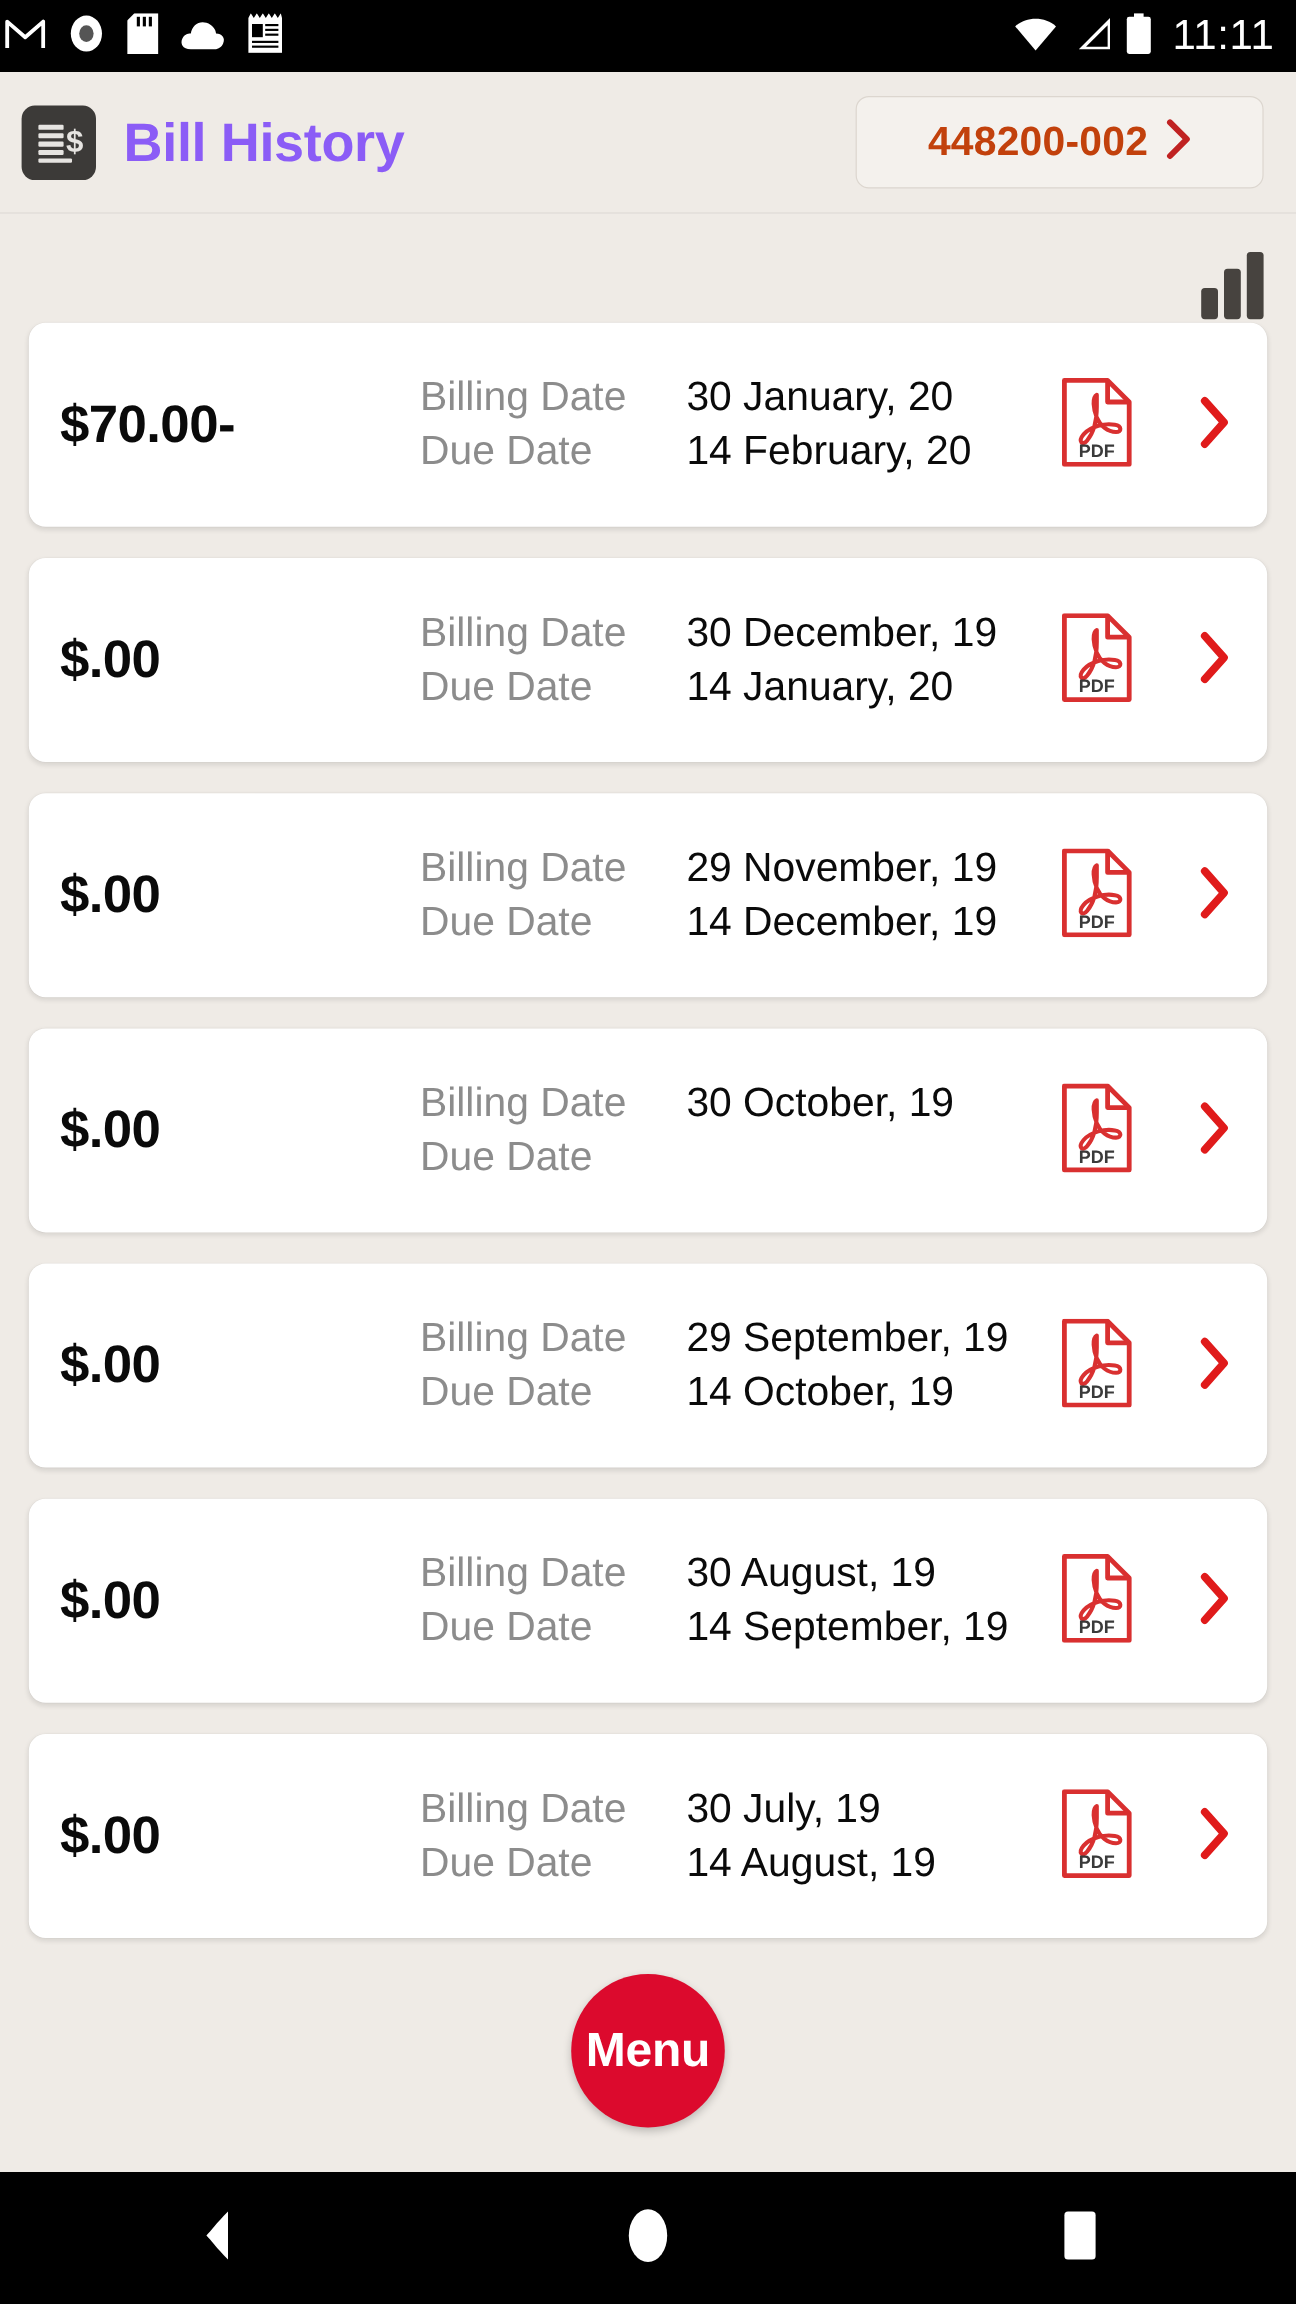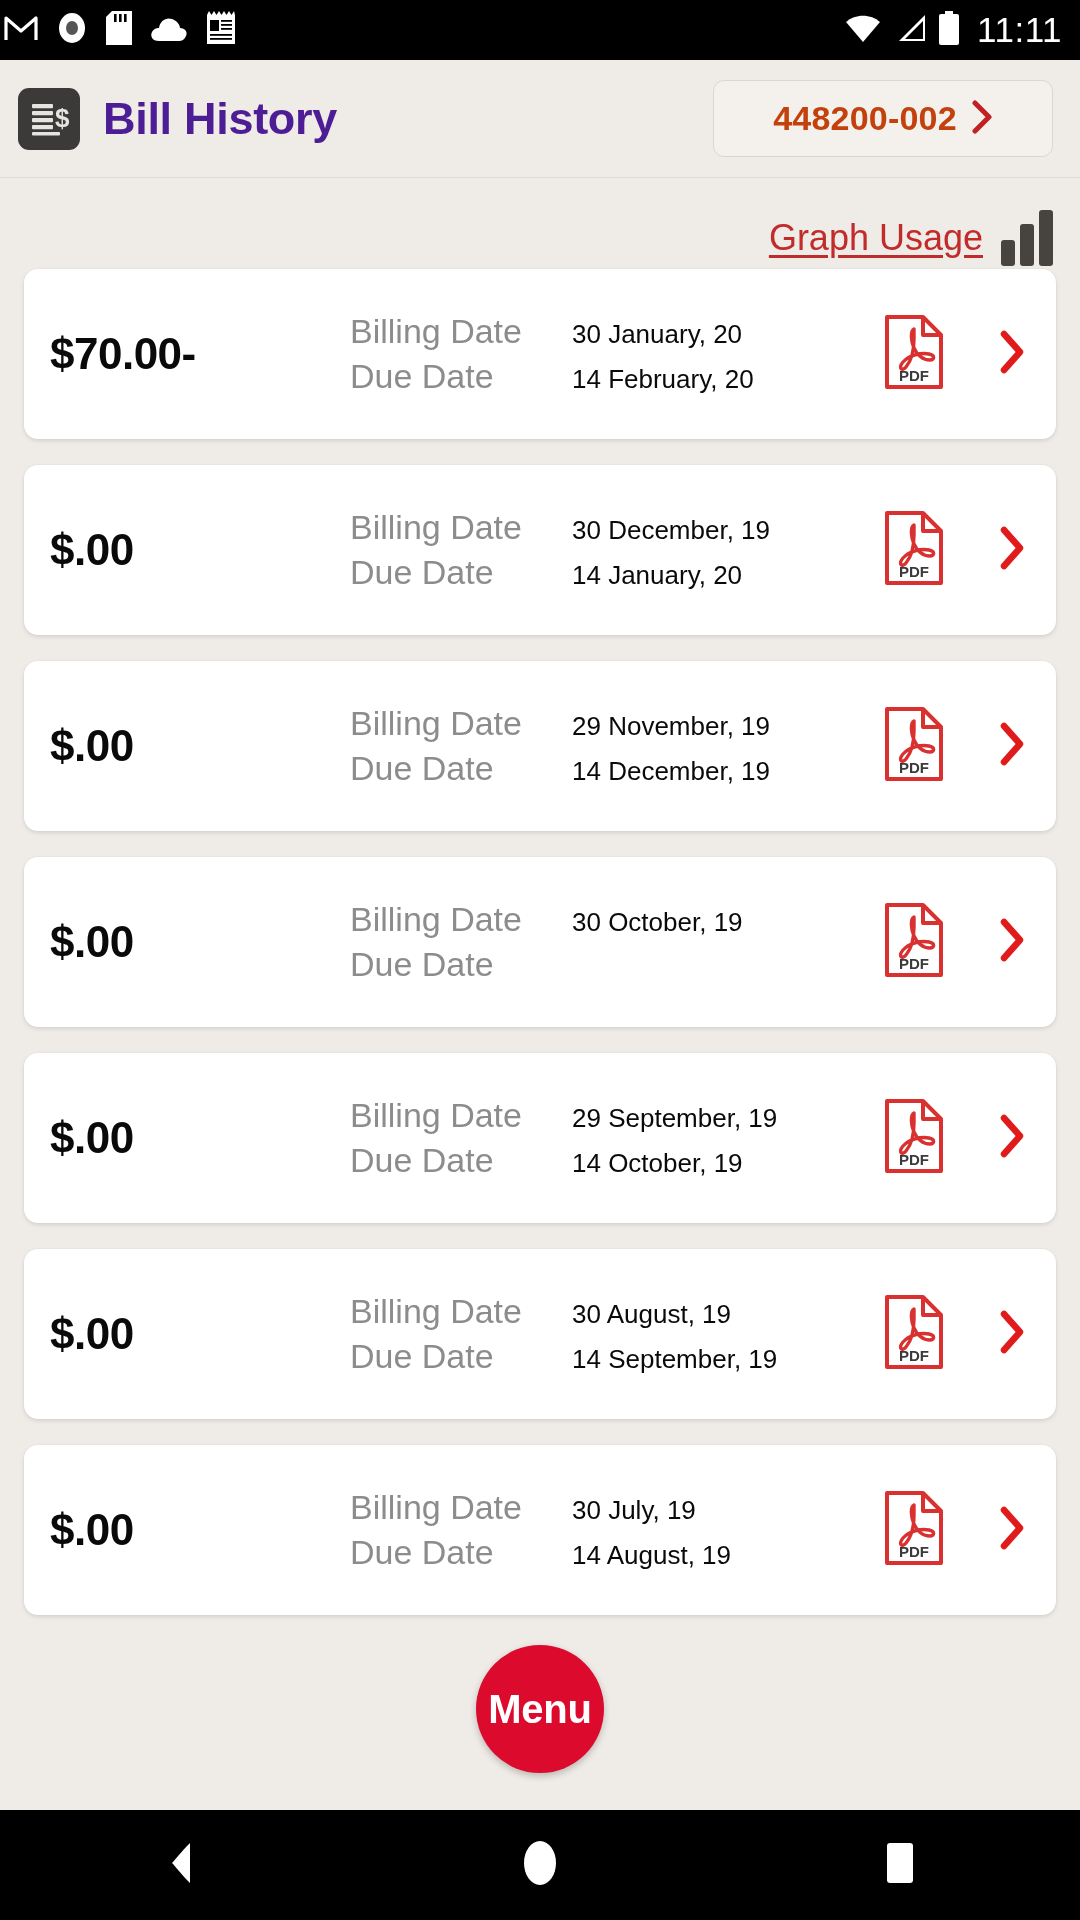--- a/index.html
+++ b/index.html
@@ -29,21 +29,21 @@
     height:117px; background:#EFEBE6; display:flex; align-items:center;
     justify-content:space-between; padding:0 27px 0 18px;
     box-shadow:0 1px 0 rgba(0,0,0,0.07);
   }
   .header-left { display:flex; align-items:center; gap:23px; }
   .app-icon {
     width:62px; height:62px; background:#3C3A38; border-radius:11px;
     display:flex; align-items:center; justify-content:center; flex-shrink:0;
   }
   .page-title {
-    font-size:45px; font-weight:bold; color:#4c1d95; letter-spacing:-0.3px;
+    font-size:45px; font-weight:bold; color:#8b5cf6; letter-spacing:-0.3px;
   }
   .acct-pill {
     border:1.5px solid #DCD6CF; border-radius:11px; background:#F4F1ED;
     padding:0 26px; height:77px; display:flex; align-items:center; gap:14px;
     min-width:340px; justify-content:center;
   }
   .acct-num { color:#c2410c; font-size:34px; font-weight:bold; letter-spacing:0.2px; }
   .acct-chev { display:block; }
 
   
@@ -71,21 +71,21 @@
   }
   .amount {
     font-size:44px; font-weight:bold; color:#0A0A0A;
     width:300px; flex-shrink:0; letter-spacing:-0.5px;
   }
   .dates { flex:1; display:flex; flex-direction:column; gap:6px; }
   .date-line { display:flex; align-items:baseline;gap:12px; }
   .date-label {
     color:#8C8C8C; font-size:34px; width:210px; flex-shrink:0;
   }
-  .date-value { color:#0A0A0A; font-size:26px; }
+  .date-value { color:#0A0A0A; font-size:34px; }
   .pdf-cell {
     width:92px; display:flex; align-items:center; justify-content:center;
     flex-shrink:0;
   }
   .chev-cell {
     width:66px; display:flex; align-items:center; justify-content:flex-end;
     flex-shrink:0;
   }
 
   
@@ -193,21 +193,20 @@
       <svg width="22" height="34" viewBox="0 0 22 34">
         <path d="M4 3 L18 17 L4 31" fill="none" stroke="#C02222" stroke-width="5" stroke-linecap="round" stroke-linejoin="round"></path>
       </svg>
     </span>
   </div>
 </div>
 
 <div class="content-clip">
 
   <div class="graph-row">
-    <span class="graph-link">Graph Usage</span>
     <span class="bars">
       <span class="bar b1"></span>
       <span class="bar b2"></span>
       <span class="bar b3"></span>
     </span>
   </div>
 
   <div class="list">
 
     <div class="card">

